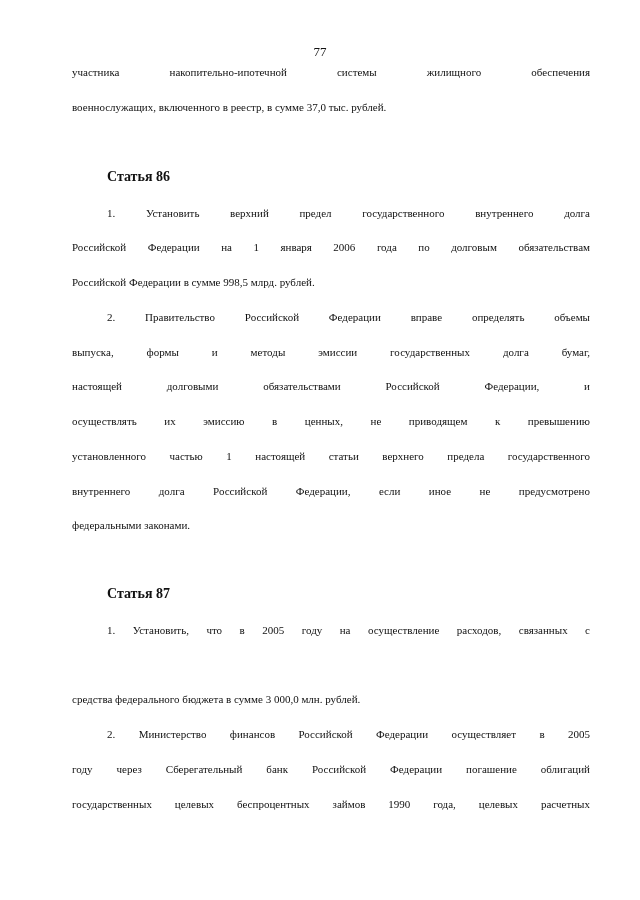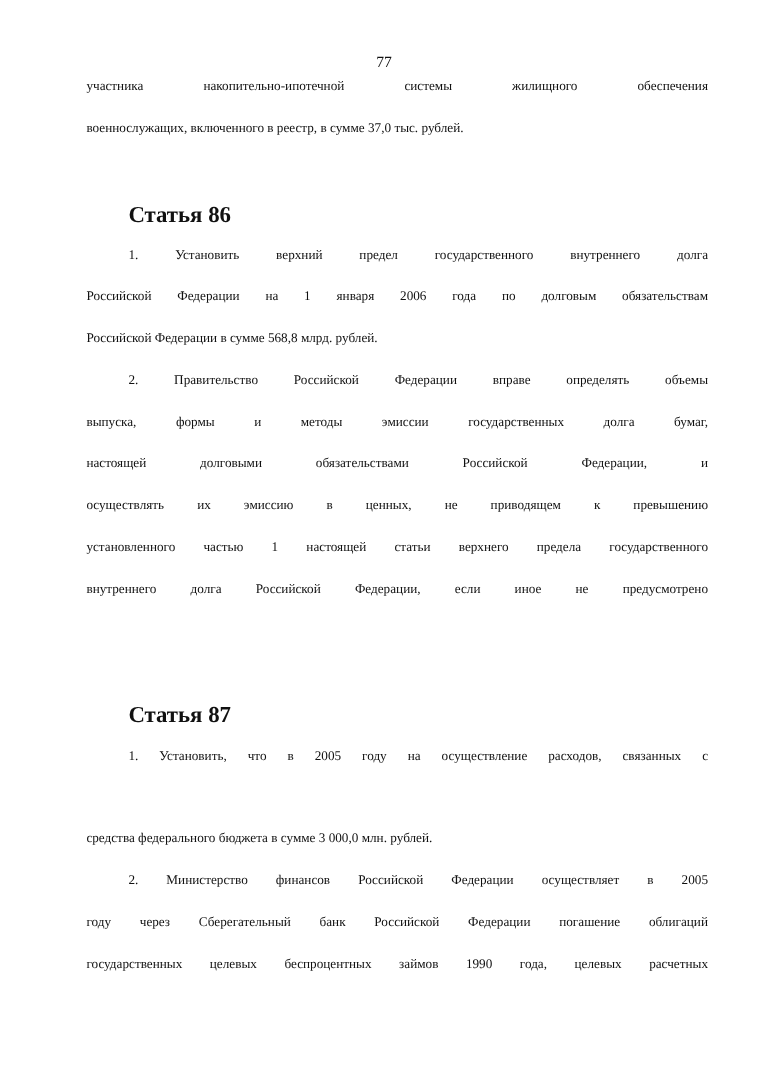--- a/index.html
+++ b/index.html
@@ -3,41 +3,42 @@
   <meta charset="utf-8">
   <style>
     html, body { margin: 0; padding: 0; background: #ffffff; }
     body { width: 640px; height: 900px; position: relative; overflow: hidden;
            font-family: "Liberation Serif", "DejaVu Serif", serif; color: #111; }
     .page { position: absolute; left: 0; top: 0; width: 640px; height: 900px; }
     .page-num { position: absolute; top: 33px; left: 0; width: 640px; text-align: center; font-size: 13px; margin-top: 11px; }
     .line { position: absolute; left: 72px; width: 518px; font-size: 11px; line-height: 18px; white-space: nowrap; }
     .line.just { text-align: justify; text-align-last: justify; white-space: normal; }
     .line.indent { left: 107px; width: 483px; }
-    .heading { position: absolute; left: 107px; font-size: 19px; font-weight: bold; }
+    .heading { position: absolute; left: 107px; font-size: 14px; font-weight: bold; }
   </style>
 </head>
 <body>
 
 <div class="page">
   <div class="page-num">77</div>
 
   <div class="line just" style="top:63px">участника накопительно-ипотечной системы жилищного обеспечения</div>
   <div class="line" style="top:98px">военнослужащих, включенного в реестр, в сумме 37,0 тыс. рублей.</div>
 
   <div class="heading" style="top:169px">Статья 86</div>
   <div class="line just indent" style="top:204px">1. Установить верхний предел государственного внутреннего долга</div>
   <div class="line just" style="top:238px">Российской Федерации на 1 января 2006 года по долговым обязательствам</div>
-  <div class="line" style="top:273px">Российской Федерации в сумме 568,8 млрд. рублей.</div>
+  <div class="line" style="top:273px">Российской Федерации в сумме 998,5 млрд. рублей.</div>
   <div class="line just indent" style="top:308px">2. Правительство Российской Федерации вправе определять объемы</div>
   <div class="line just" style="top:343px">выпуска, формы и методы эмиссии государственных долга бумаг,</div>
   <div class="line just" style="top:377px">настоящей долговыми обязательствами Российской Федерации, и</div>
   <div class="line just" style="top:412px">осуществлять их эмиссию в ценных, не приводящем к превышению</div>
   <div class="line just" style="top:447px">установленного частью 1 настоящей статьи верхнего предела государственного</div>
   <div class="line just" style="top:482px">внутреннего долга Российской Федерации, если иное не предусмотрено</div>
+  <div class="line" style="top:516px">федеральными законами.</div>
 
   <div class="heading" style="top:586px">Статья 87</div>
   <div class="line just indent" style="top:621px">1. Установить, что в 2005 году на осуществление расходов, связанных с</div>
   <div class="line" style="top:690px">средства федерального бюджета в сумме 3 000,0 млн. рублей.</div>
   <div class="line just indent" style="top:725px">2. Министерство финансов Российской Федерации осуществляет в 2005</div>
   <div class="line just" style="top:760px">году через Сберегательный банк Российской Федерации погашение облигаций</div>
   <div class="line just" style="top:795px">государственных целевых беспроцентных займов 1990 года, целевых расчетных</div>
 </div>
 
 </body></html>

